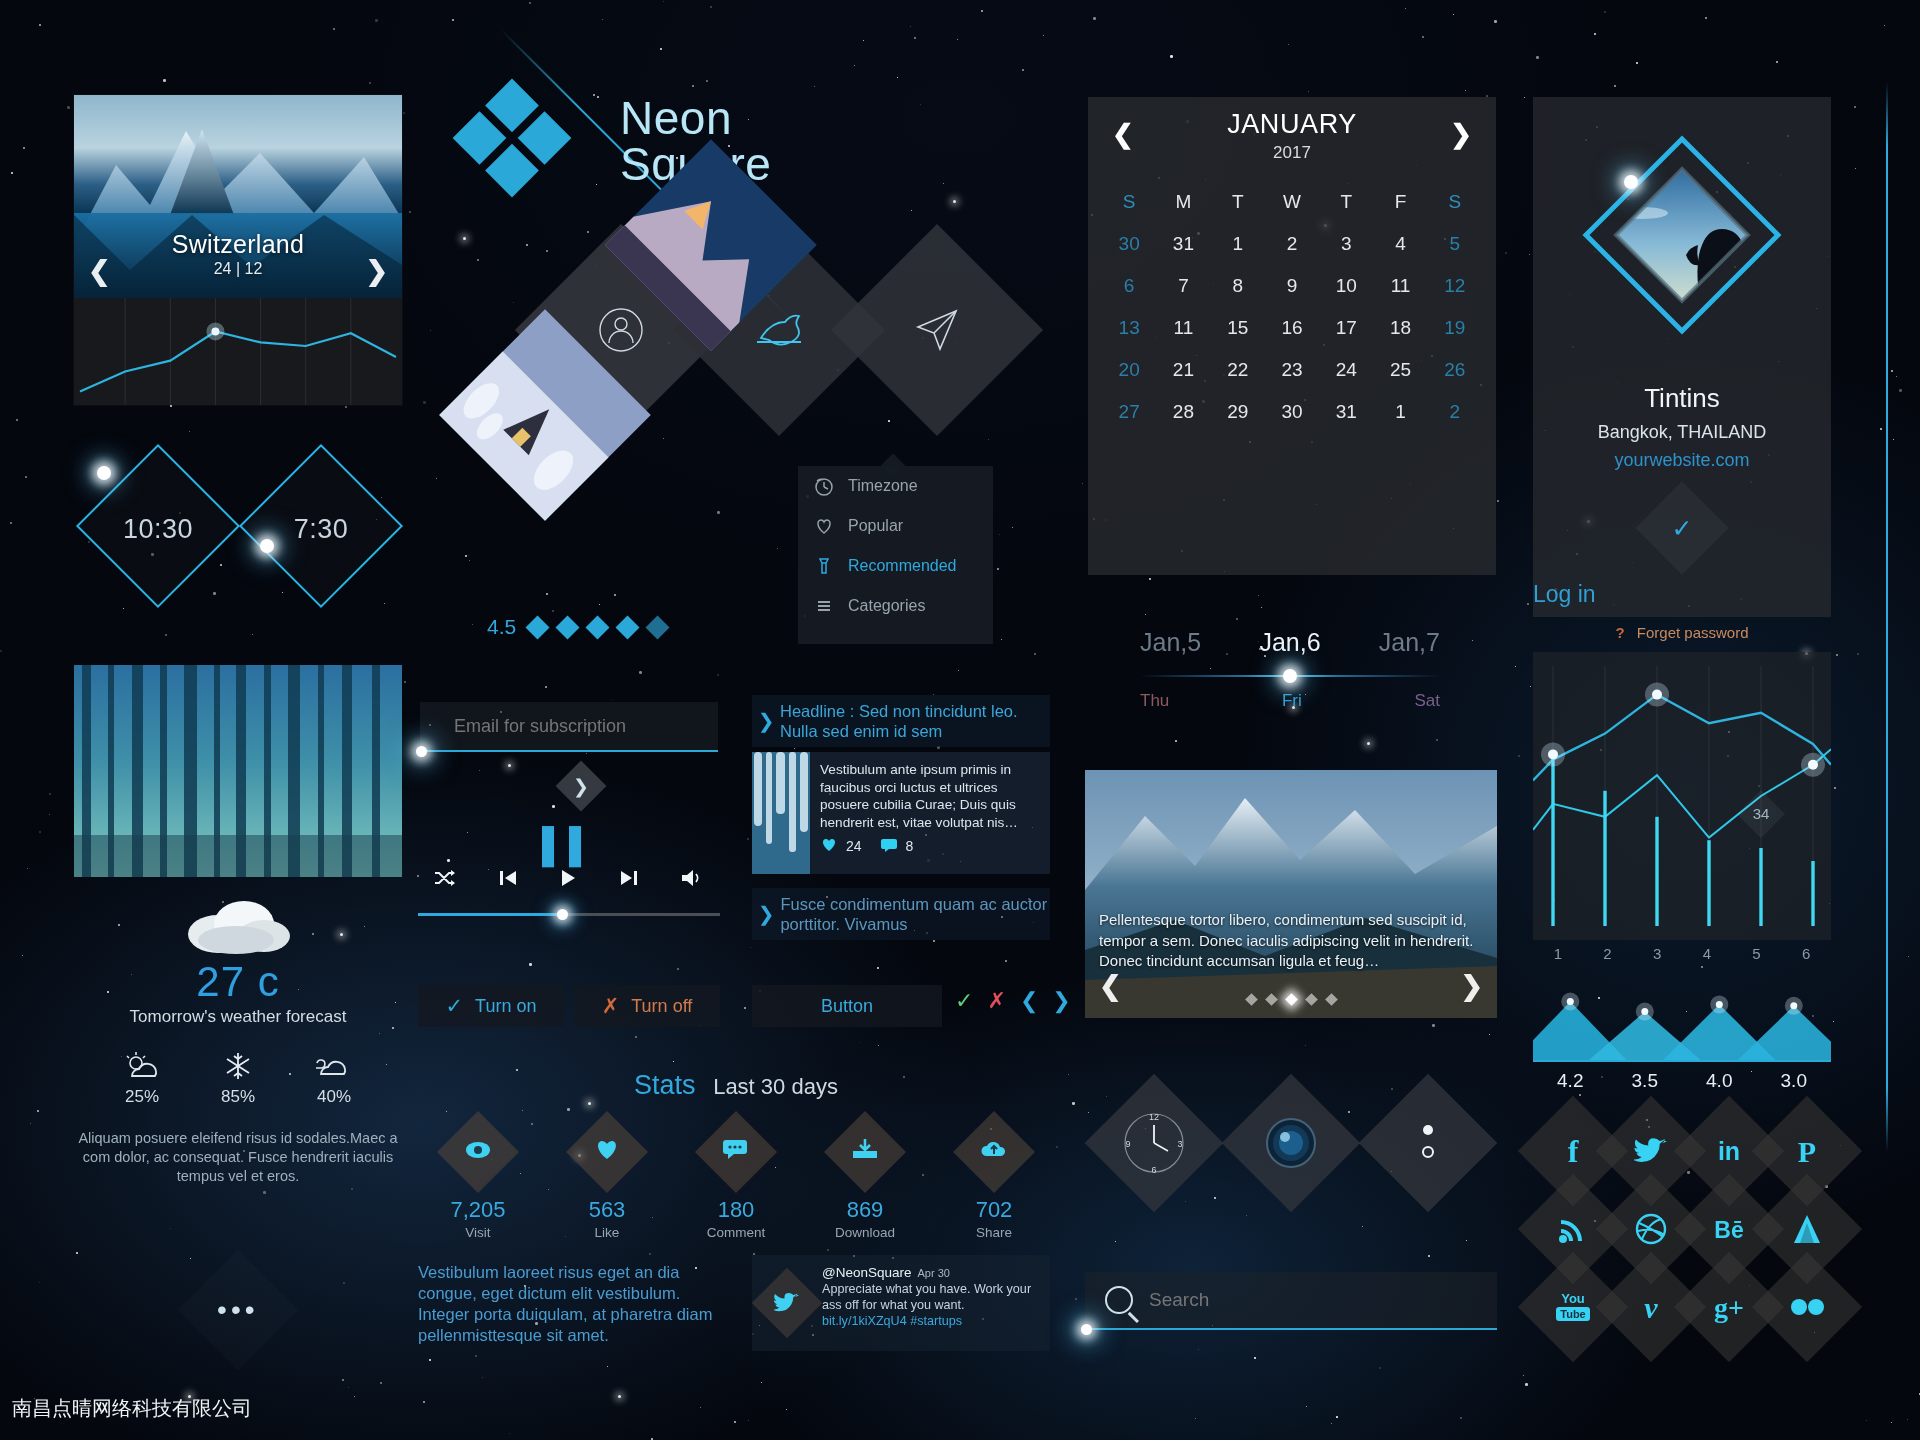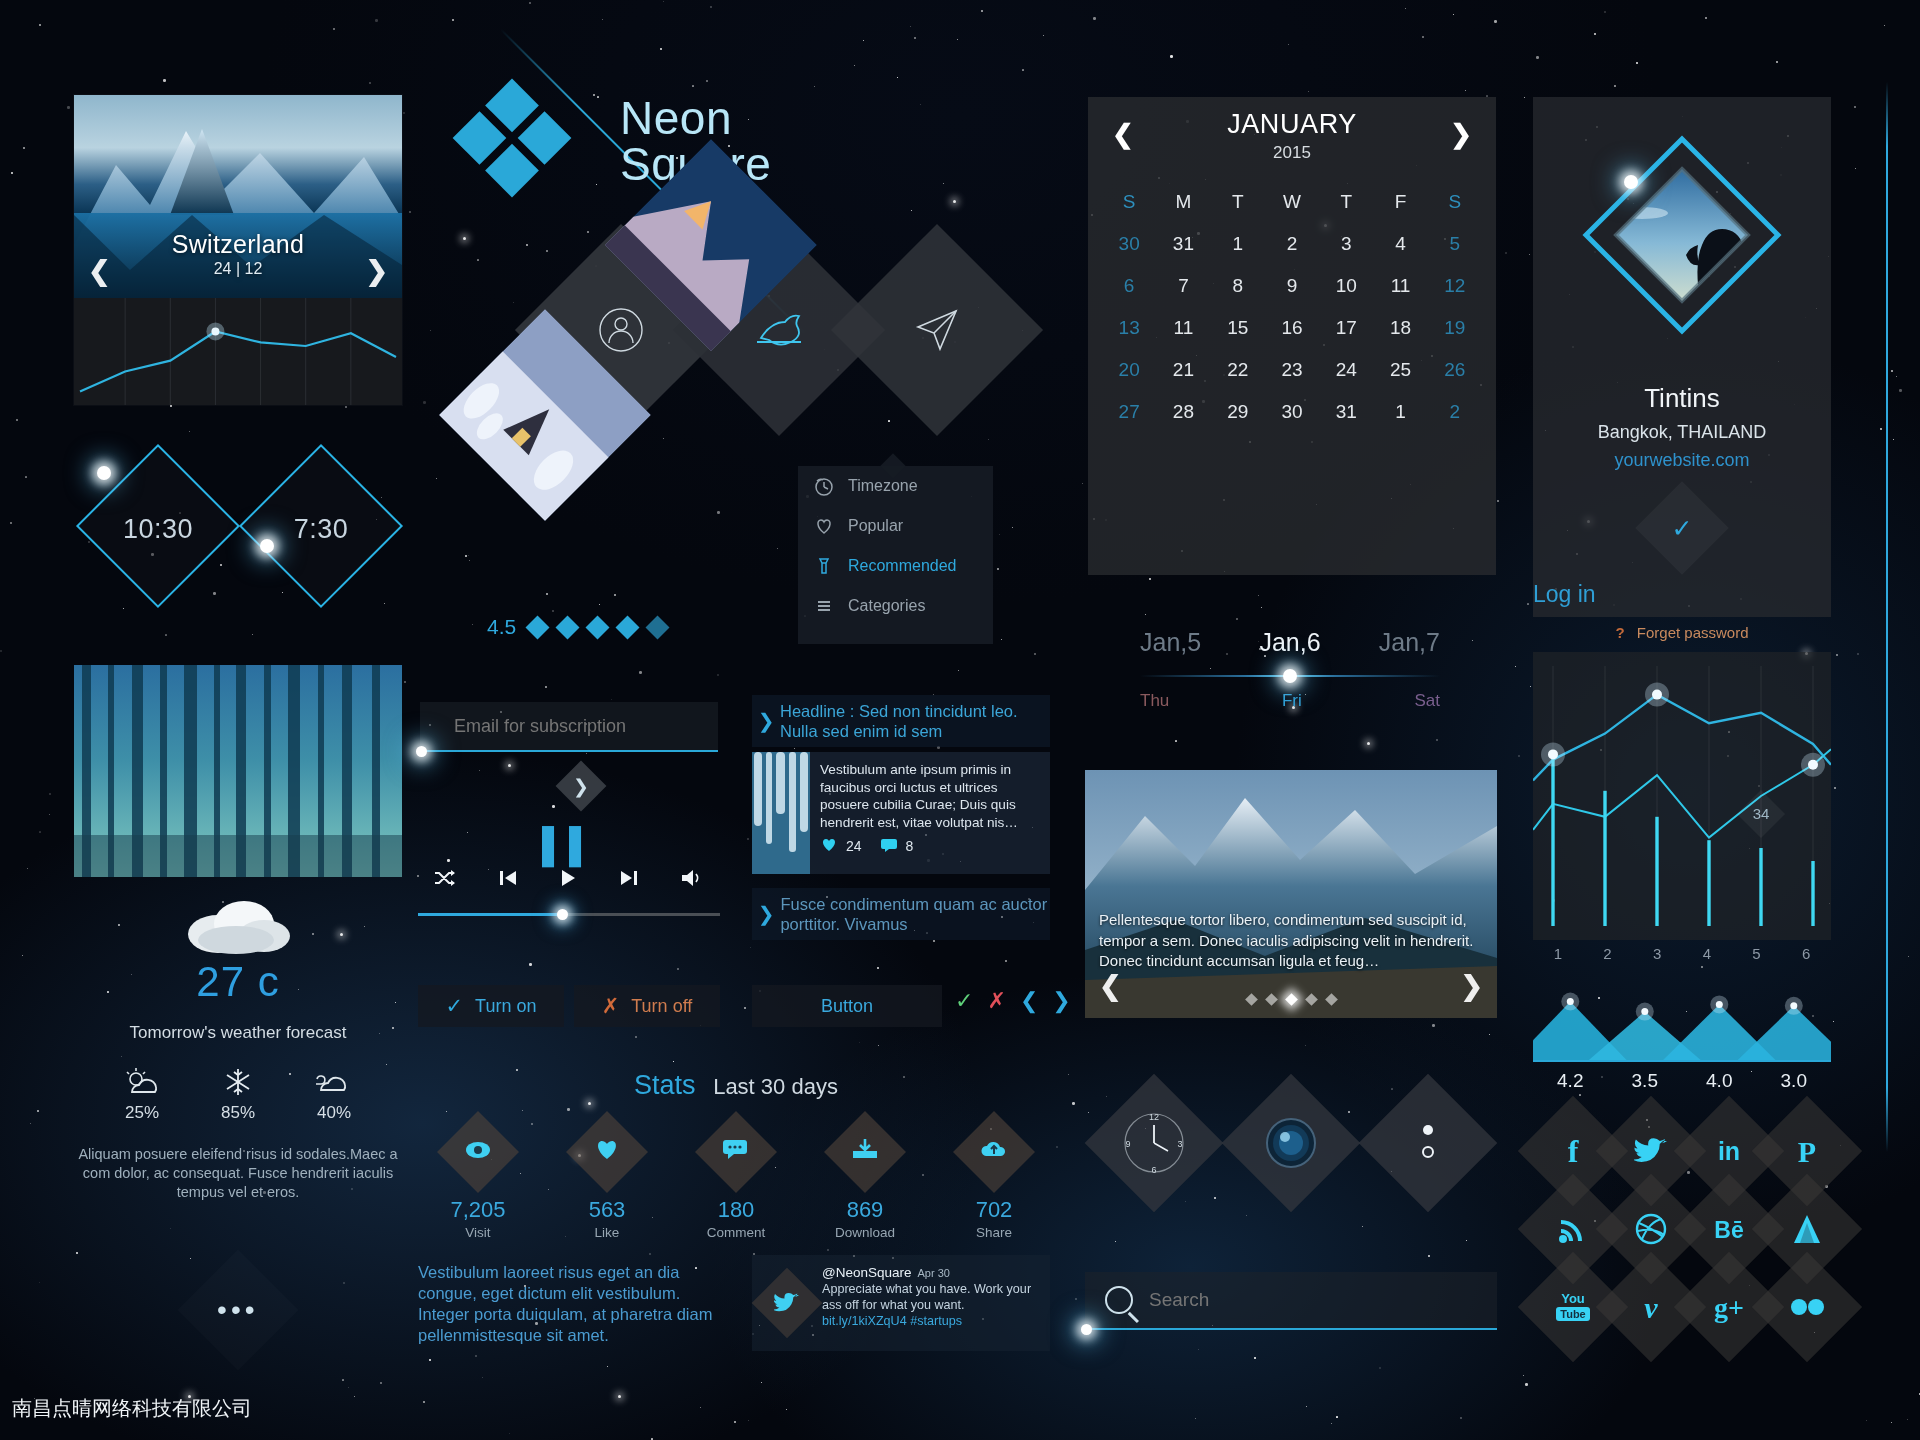--- a/index.html
+++ b/index.html
@@ -40,21 +40,21 @@
       font-size: 27px; color: #c9d6e0; letter-spacing: .5px; }
   .glowdot { position: absolute; width: 14px; height: 14px; border-radius: 50%; background: #fff;
       box-shadow: 0 0 10px 5px rgba(255,255,255,.75), 0 0 22px 10px rgba(90,190,235,.5); }
 
   
   #forest { position: absolute; left: 74px; top: 665px; width: 328px; height: 212px; overflow: hidden; background:#0b2430; }
 
   
   #weather { position: absolute; left: 74px; top: 890px; width: 328px; text-align: center; }
   #wTemp { font-size: 42px; color: #2f9fe0; letter-spacing: 1px; }
-  #wTitle { font-size: 17px; color: #d4dde4; line-height: 22px; margin-top: 16px; }
+  #wTitle { font-size: 17px; color: #d4dde4; line-height: 22px; }
   .wrow { display: flex; justify-content: center; gap: 34px; margin-top: 22px; }
   .wcell { width: 62px; text-align: center; color: #d6dfe6; font-size: 17px; }
   #wDesc { font-size: 14.5px; color: #9fb0bd; line-height: 19px; margin-top: 22px; }
 
   
   #logoSq { position: absolute; left: 470px; top: 96px; width: 84px; height: 84px; transform: rotate(45deg); }
   #logoSq i { position: absolute; width: 38px; height: 38px; background: #2aa8d8; display:block; }
   #brand { position: absolute; left: 620px; top: 95px; color: #b8e6f7; font-size: 46px; line-height: 46px; letter-spacing: .5px; }
   #brand span { display: block; }
   #uikit { position: absolute; left: 632px; top: 224px; color: #7fd2ef; font-size: 21px; }
@@ -909,21 +909,21 @@
           </g>
         </svg>
       <span>Categories</span>
     </div>
   </div>
 
   <div id="cal">
     <div id="calHead">
       <div class="cnav" style="left:24px">❮</div>
       <div id="calMonth">JANUARY</div>
-      <div id="calYear">2015</div>
+      <div id="calYear">2017</div>
       <div class="cnav" style="right:24px">❯</div>
     </div>
     <div id="calGrid">
         <div class="dow we">S</div>
         <div class="dow">M</div>
         <div class="dow">T</div>
         <div class="dow">W</div>
         <div class="dow">T</div>
         <div class="dow">F</div>
         <div class="dow we">S</div>

